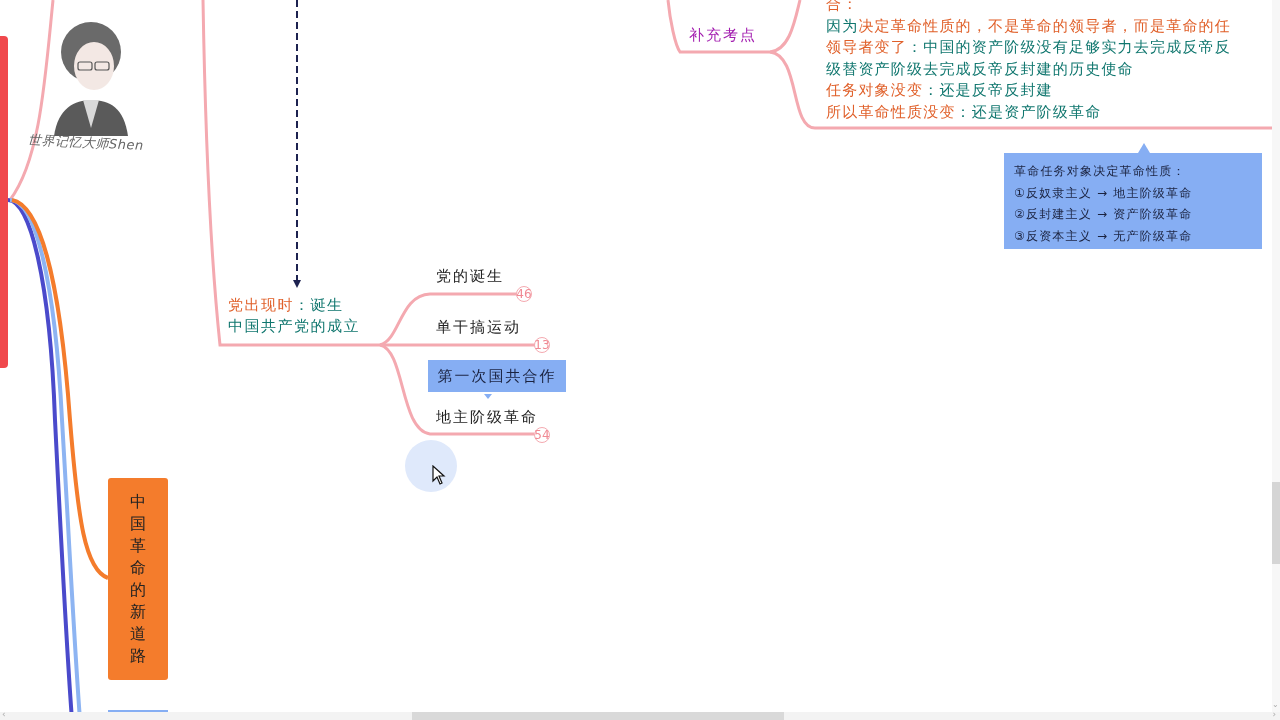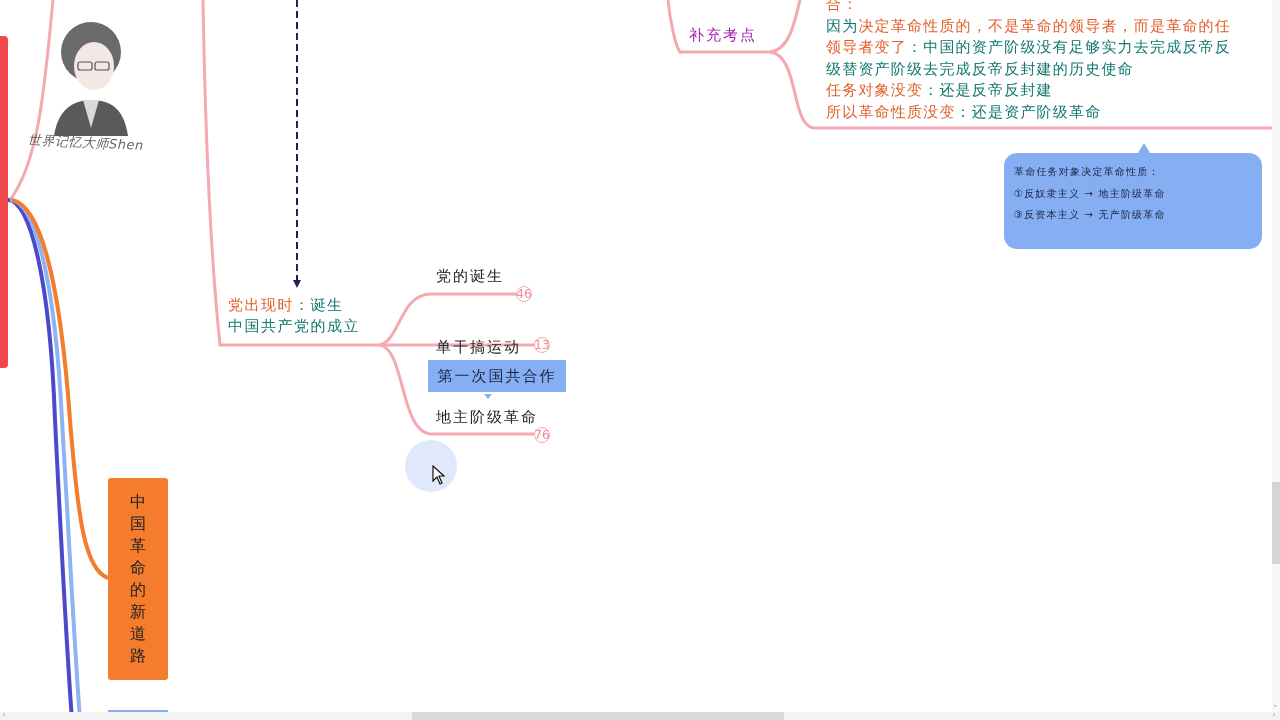--- a/index.html
+++ b/index.html
@@ -29,23 +29,23 @@
     .red { color: #e0602a; }
     .dark { color: #0f766e; }
 
     .supplement-label { left: 689px; top: 26px; font-size: 15px; color: #a21caf; letter-spacing: 2px; }
 
     .detail-block { position: absolute; left: 826px; top: -6px; font-size: 15px; line-height: 21.5px; letter-spacing: 1.2px; white-space: nowrap; }
     .detail-block .line { display: block; }
 
     .blue-note {
       position: absolute; left: 1004px; top: 153px; width: 258px; height: 96px;
-      background: #86aef3; border-radius: 13px;
+      background: #86aef3; border-radius: 0;
       padding: 8px 0 7px 10px; box-sizing: border-box;
-      font-size: 10px; line-height: 21.5px; letter-spacing: 1.2px; color: #1b2340;
+      font-size: 12px; line-height: 21.5px; letter-spacing: 1.2px; color: #1b2340;
     }
     .blue-note .line { display: block; white-space: nowrap; }
     .blue-note::before {
       content: ""; position: absolute; left: 134px; top: -10px;
       width: 0; height: 0; border-left: 6px solid transparent; border-right: 6px solid transparent;
       border-bottom: 10px solid #86aef3;
     }
 
     .party-node { left: 228px; top: 295px; line-height: 21px; }
 
@@ -151,39 +151,40 @@
     <span class="line"><span class="dark">因为</span><span class="red">决定革命性质的，不是革命的领导者，而是革命的任</span></span>
     <span class="line"><span class="red">领导者变了</span><span class="dark">：中国的资产阶级没有足够实力去完成反帝反</span></span>
     <span class="line"><span class="dark">级替资产阶级去完成反帝反封建的历史使命</span></span>
     <span class="line"><span class="red">任务对象没变</span><span class="dark">：还是反帝反封建</span></span>
     <span class="line"><span class="red">所以革命性质没变</span><span class="dark">：还是资产阶级革命</span></span>
   </div>
 
   <div class="blue-note">
     <span class="line">革命任务对象决定革命性质：</span>
     <span class="line">①反奴隶主义 → 地主阶级革命</span>
+    <span class="line">②反封建主义 → 资产阶级革命</span>
     <span class="line">③反资本主义 → 无产阶级革命</span>
   </div>
 
   <div class="text-node party-node">
     <div><span class="red">党出现时</span><span class="dark">：诞生</span></div>
     <div class="dark">中国共产党的成立</div>
   </div>
 
   <div class="branch-label" style="left:436px; top:267px;">党的诞生</div>
   <div class="count-badge" style="left:516px; top:286px;">46</div>
 
-  <div class="branch-label" style="left:436px; top:318px;margin-top:20px;">单干搞运动</div>
+  <div class="branch-label" style="left:436px; top:318px;">单干搞运动</div>
   <div class="count-badge" style="left:534px; top:337px;">13</div>
 
   <div class="kmt-node">第一次国共合作</div>
   <div class="kmt-arrow"></div>
 
   <div class="branch-label" style="left:436px; top:408px;">地主阶级革命</div>
-  <div class="count-badge" style="left:534px; top:427px;">76</div>
+  <div class="count-badge" style="left:534px; top:427px;">54</div>
 
   <div class="cursor-halo"></div>
   <svg class="cursor" viewBox="0 0 14 20">
     <path d="M1 1 L 1 16 L 5 12 L 8 19 L 10 18 L 7 11 L 12 11 Z" fill="#fff" stroke="#111" stroke-width="1.2"></path>
   </svg>
 
   <div class="orange-node">
     <span>中</span>
     <span>国</span>
     <span>革</span>

